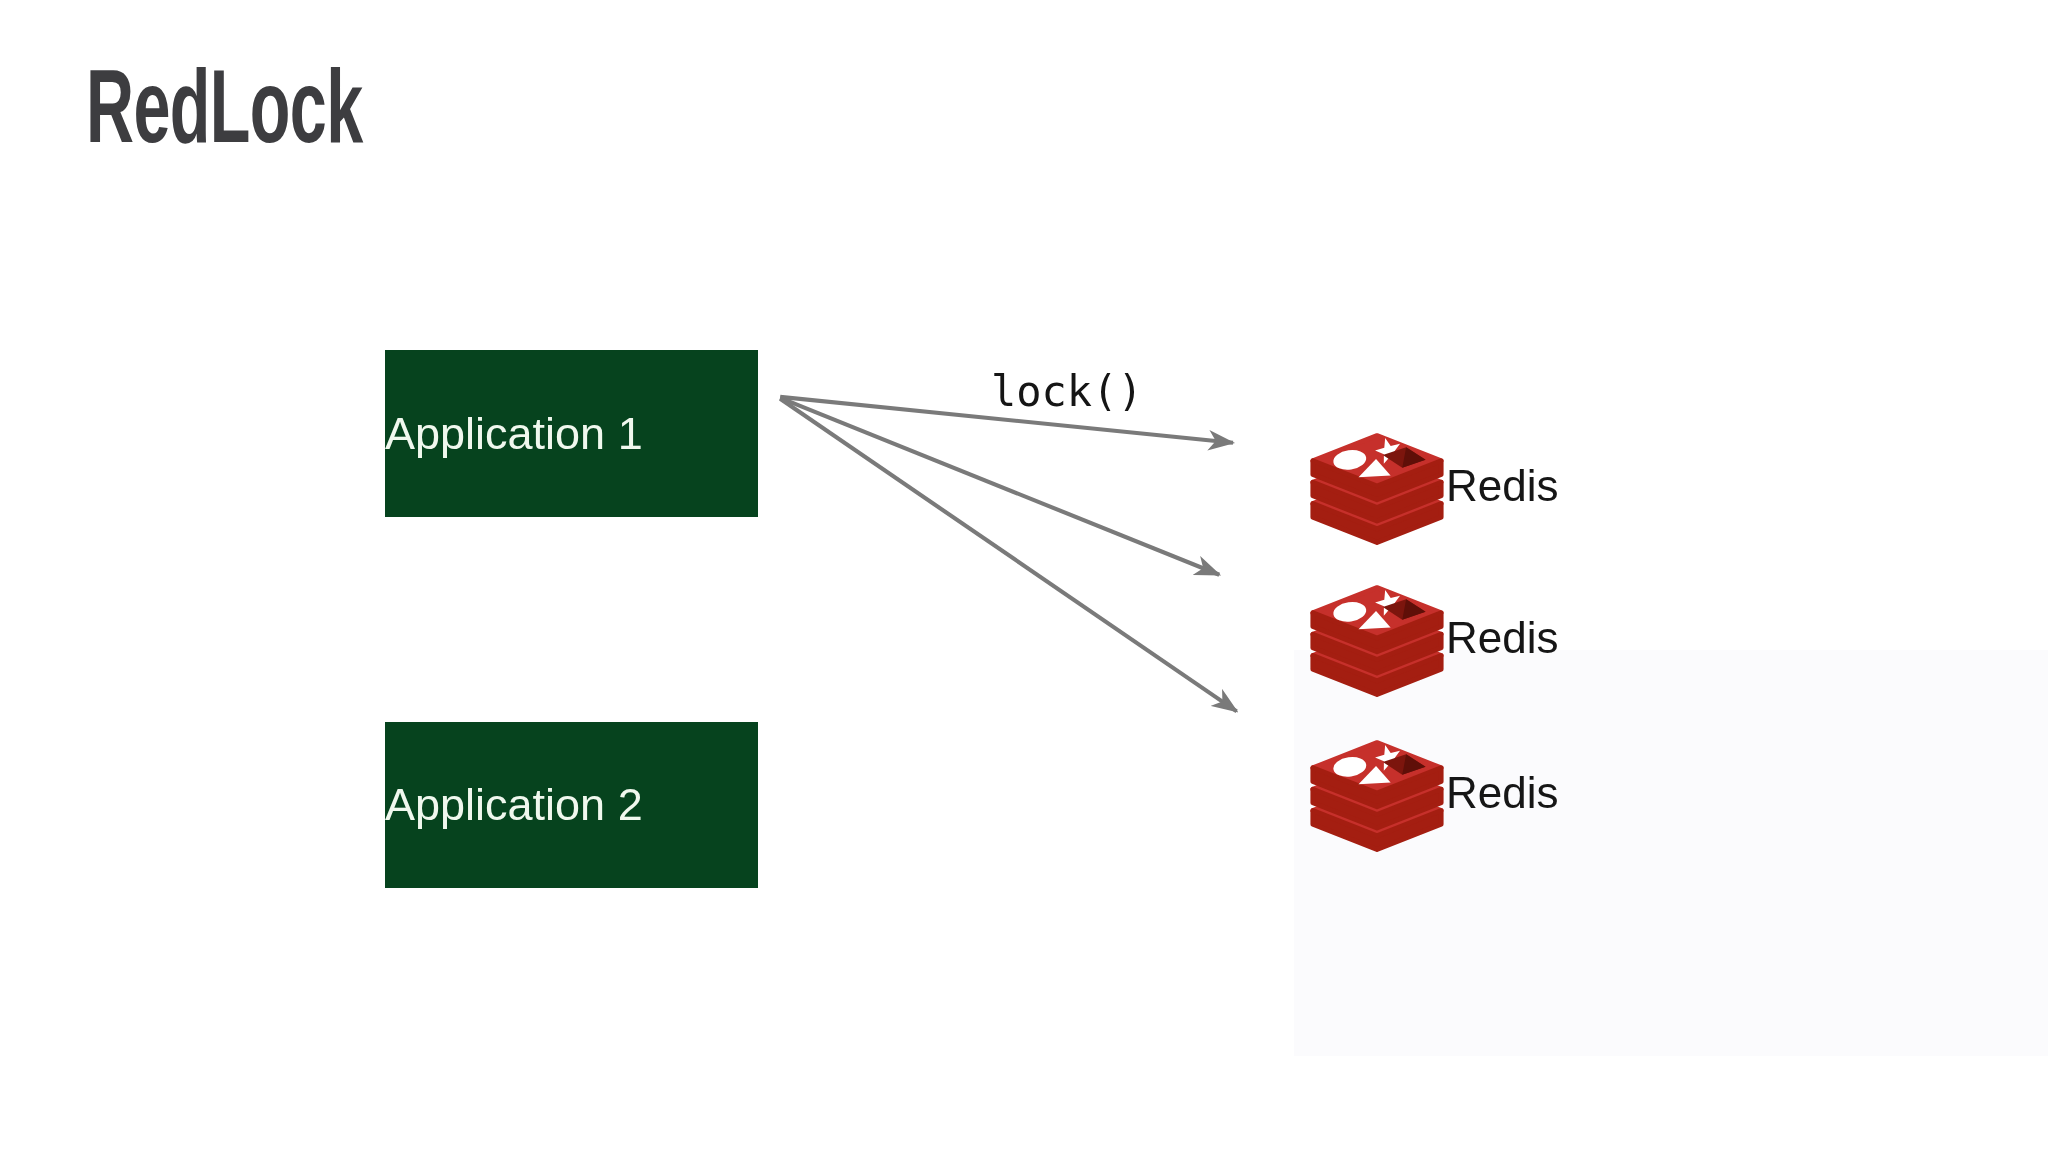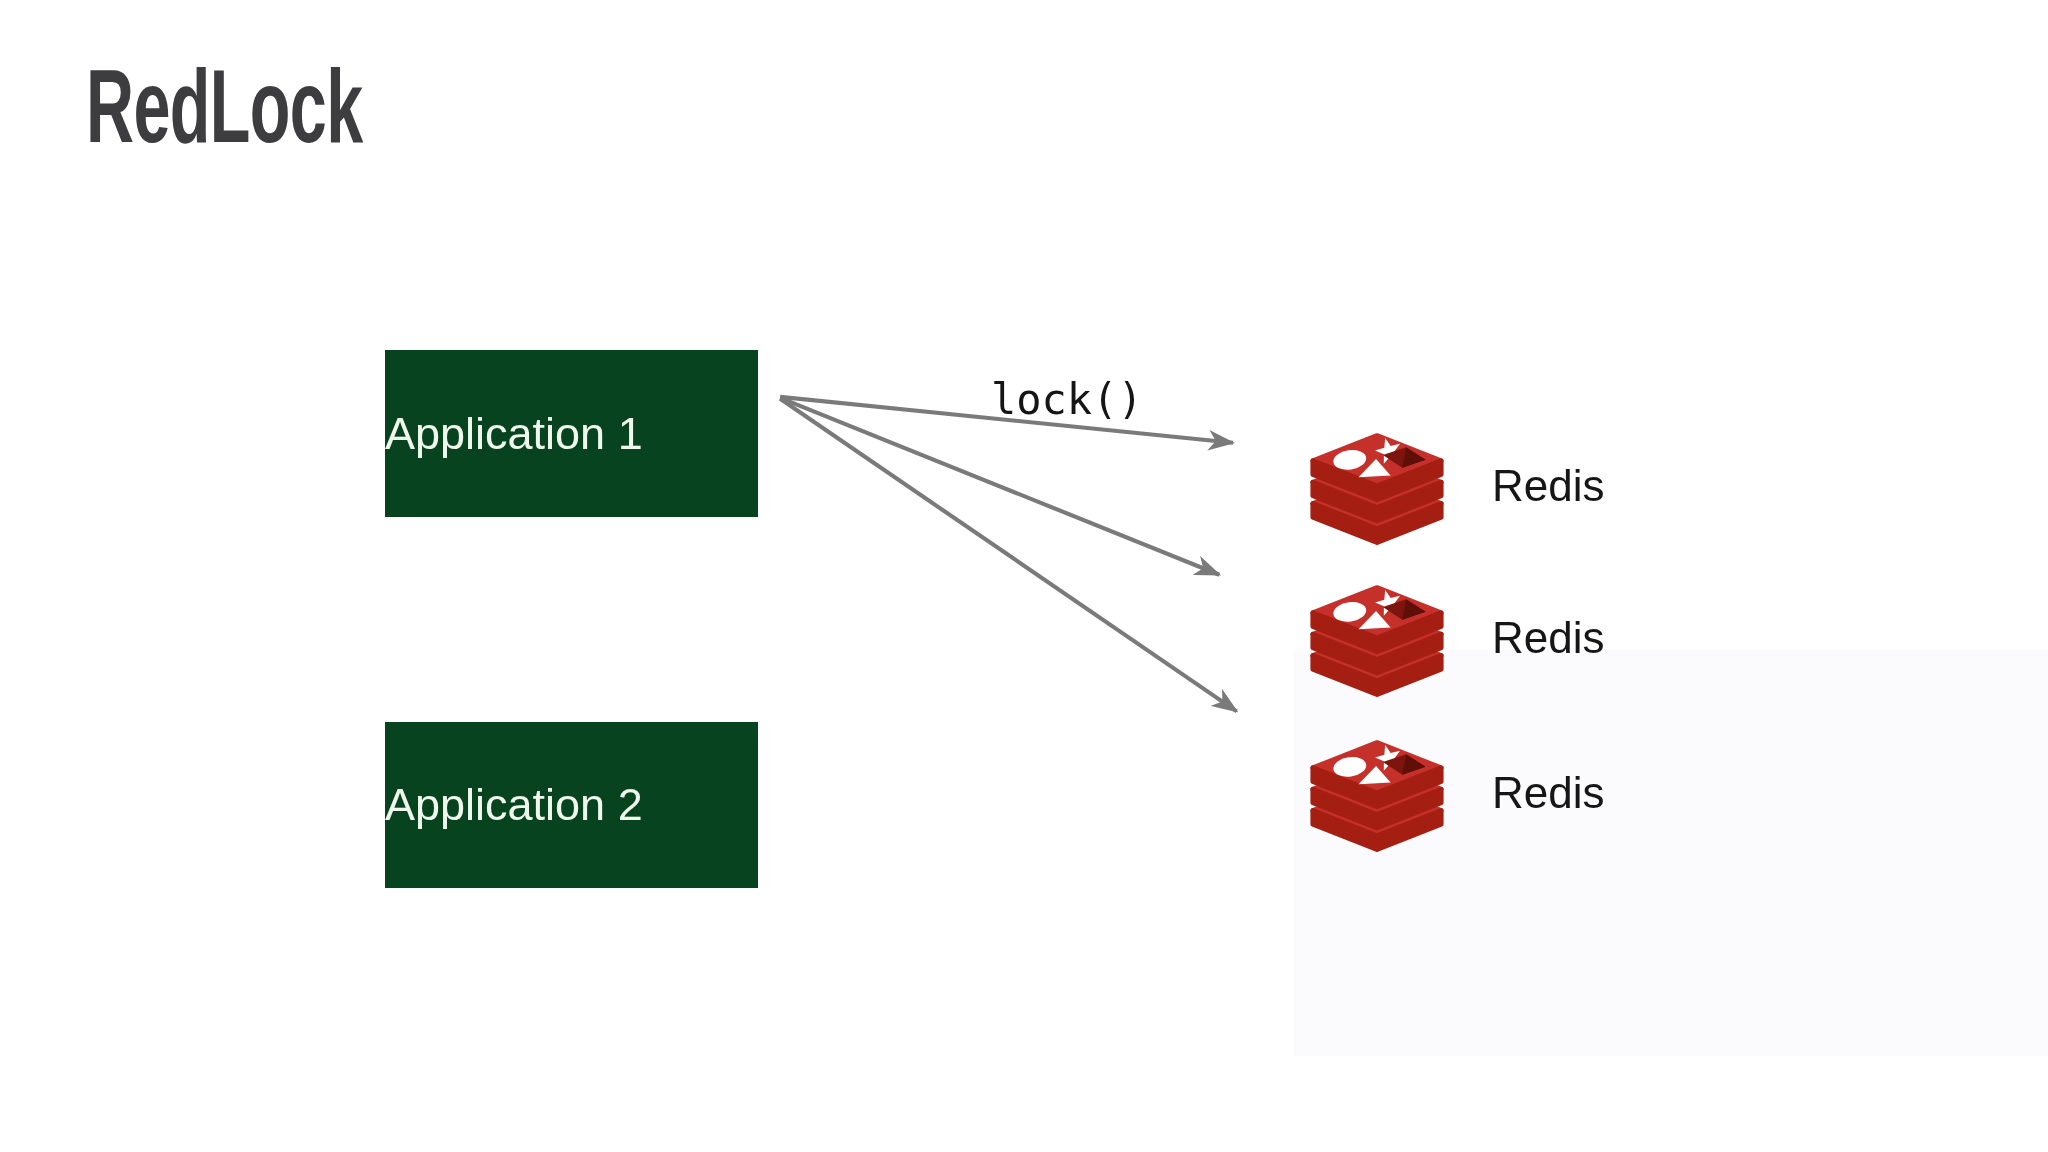--- a/index.html
+++ b/index.html
@@ -23,27 +23,27 @@
     color:var(--app-box-text,#f0f8ee);
     display:flex;align-items:center;justify-content:flex-start;
     font-size:45px;
   }
   .app-box.app1{top:350px;height:167px;}
   .app-box.app2{top:722px;height:166px;}
   .edges-layer{position:absolute;left:0;top:0;width:100%;height:100%;pointer-events:none;}
   .edge-line{stroke:var(--arrow,#7a7a7a);stroke-width:4.5;fill:none;}
   .arrow-head-shape{fill:var(--arrow,#7a7a7a);}
   .edge-label{
-    position:absolute;left:991px;top:375px;
+    position:absolute;left:991px;top:367px;
     font-family:"DejaVu Sans Mono","Liberation Mono",monospace;
     font-size:42px;color:var(--edge-label-color,#151515);
   }
   .redis-row{
     position:absolute;left:1308px;height:114px;
-    display:flex;align-items:center;gap:46px;
+    display:flex;align-items:center;
   }
   .redis-row.r1{top:433px;}
   .redis-row.r2{top:585px;}
   .redis-row.r3{top:740px;}
   .redis-icon{width:138px;height:114px;flex:0 0 auto;}
   .redis-label{
     font-size:44px;color:var(--label-text,#161616);line-height:1;
     transform:translateY(-4px);
   }
   .rl{fill:var(--redis-light,#c6302b);stroke:var(--redis-light,#c6302b);stroke-width:5;stroke-linejoin:round;}

